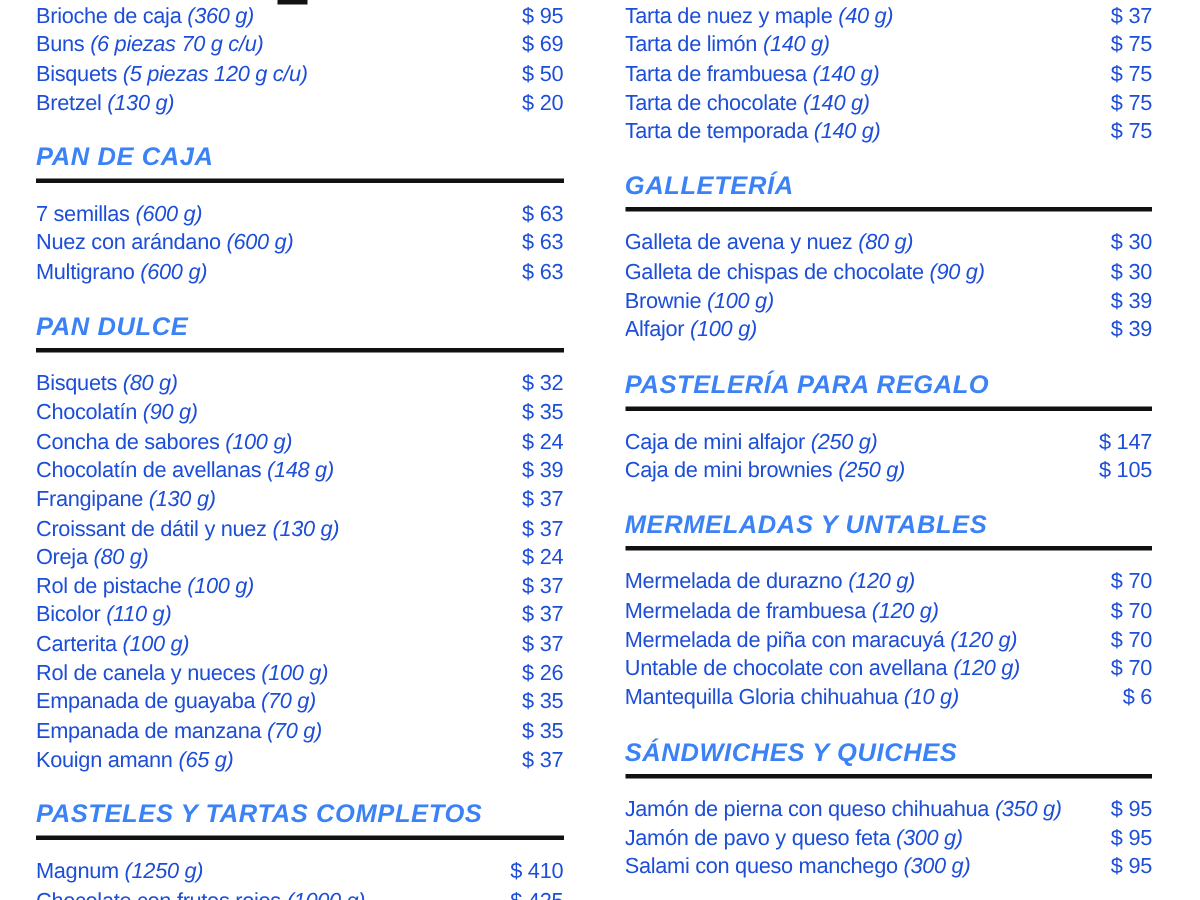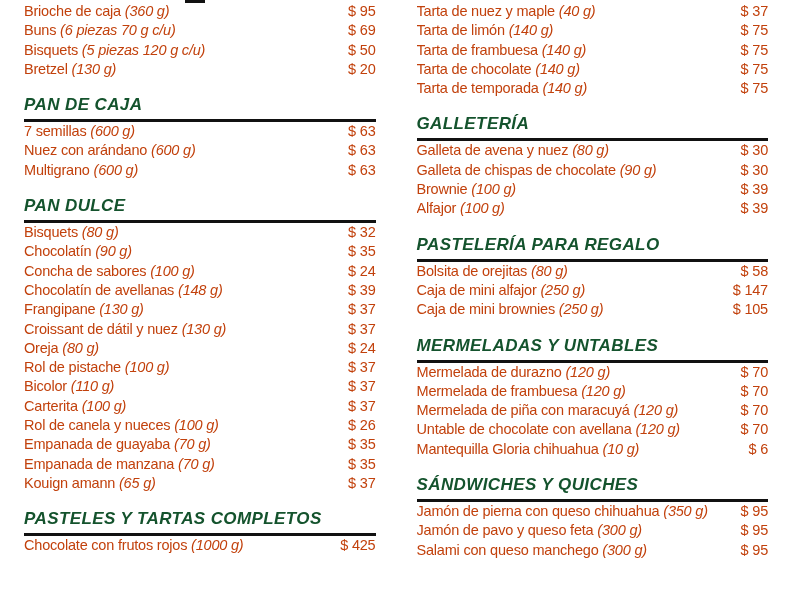--- a/index.html
+++ b/index.html
@@ -23,40 +23,40 @@
   .cols { display: flex; gap: 41px; }
   .col { flex: 1; min-width: 0; }
   .menu-section .section-heading {
     margin: 17px 0 0 0;
     height: 17px;
     line-height: 17px;
     font-size: 17px;
     font-weight: bold;
     font-style: italic;
     letter-spacing: 0.4px;
-    color: #14532d;
+    color: #3b82f6;
     white-space: nowrap;
   }
   .menu-section .section-rule {
     height: 3px;
     background: #111111;
     margin-top: 6px;
   }
-  .menu-section .items { }
+  .menu-section .items { margin-top: 12px; }
   .menu-section.no-heading .items { margin-top: 0; }
   .row {
     display: flex;
     justify-content: space-between;
     align-items: baseline;
     height: 19.3px;
     line-height: 19.3px;
     font-size: 14.5px;
     letter-spacing: -0.2px;
     white-space: nowrap;
-    color: #c2410c;
+    color: #1d4ed8;
   }
   .row .item-label { overflow: hidden; }
   .row .wt { font-style: italic; }
   .row .price { text-align: left; padding-left: 10px; }
 </style>
 </head>
 <body>
 
 <div class="page">
   <div class="artifact"></div>
@@ -161,20 +161,24 @@
     <span class="item-label"><span class="nm">Kouign amann</span> <span class="wt">(65 g)</span></span>
     <span class="price">$ 37</span>
   </div>
           </div>
   </section>
         <section class="menu-section">
     <h2 class="section-heading">PASTELES Y TARTAS COMPLETOS</h2>
     <div class="section-rule"></div>
     <div class="items">
             <div class="row">
+    <span class="item-label"><span class="nm">Magnum</span> <span class="wt">(1250 g)</span></span>
+    <span class="price">$ 410</span>
+  </div>
+            <div class="row">
     <span class="item-label"><span class="nm">Chocolate con frutos rojos</span> <span class="wt">(1000 g)</span></span>
     <span class="price">$ 425</span>
   </div>
           </div>
   </section>
       </div>
       <div class="col">
         <section class="menu-section no-heading">
 
     <div class="items">
@@ -220,24 +224,20 @@
     <span class="item-label"><span class="nm">Alfajor</span> <span class="wt">(100 g)</span></span>
     <span class="price">$ 39</span>
   </div>
           </div>
   </section>
         <section class="menu-section">
     <h2 class="section-heading">PASTELERÍA PARA REGALO</h2>
     <div class="section-rule"></div>
     <div class="items">
             <div class="row">
-    <span class="item-label"><span class="nm">Bolsita de orejitas</span> <span class="wt">(80 g)</span></span>
-    <span class="price">$ 58</span>
-  </div>
-            <div class="row">
     <span class="item-label"><span class="nm">Caja de mini alfajor</span> <span class="wt">(250 g)</span></span>
     <span class="price">$ 147</span>
   </div>
             <div class="row">
     <span class="item-label"><span class="nm">Caja de mini brownies</span> <span class="wt">(250 g)</span></span>
     <span class="price">$ 105</span>
   </div>
           </div>
   </section>
         <section class="menu-section">

